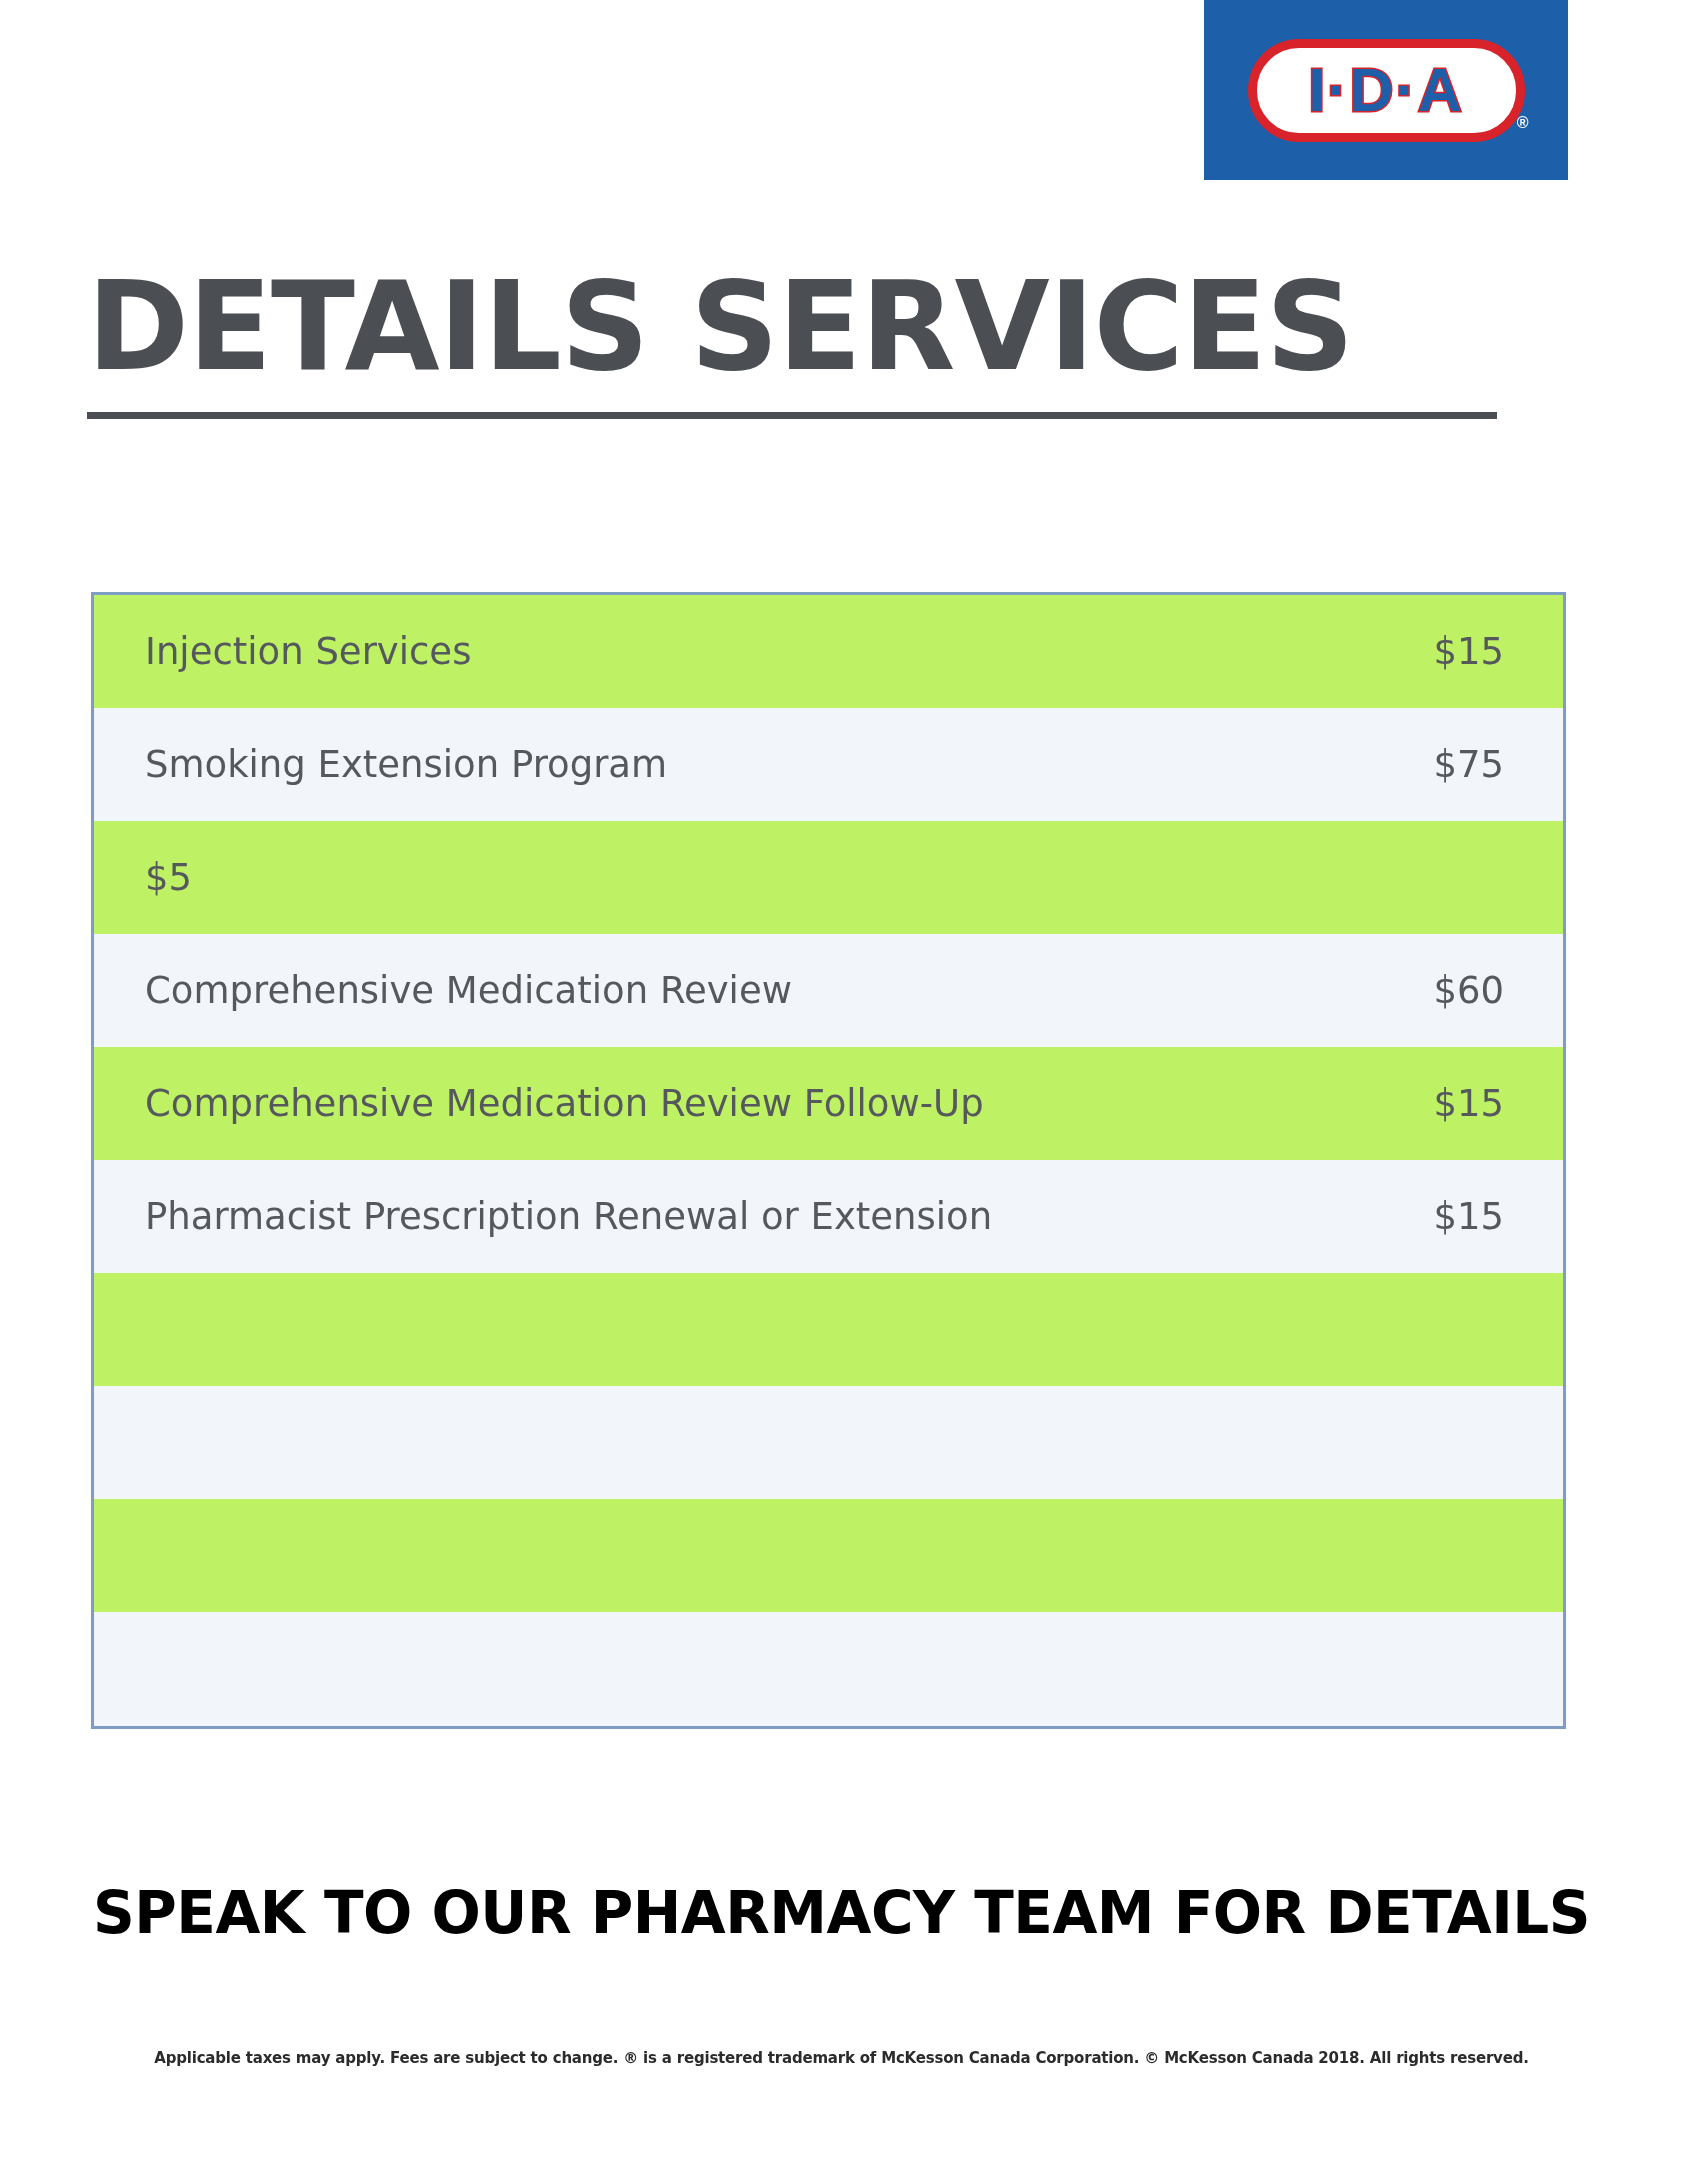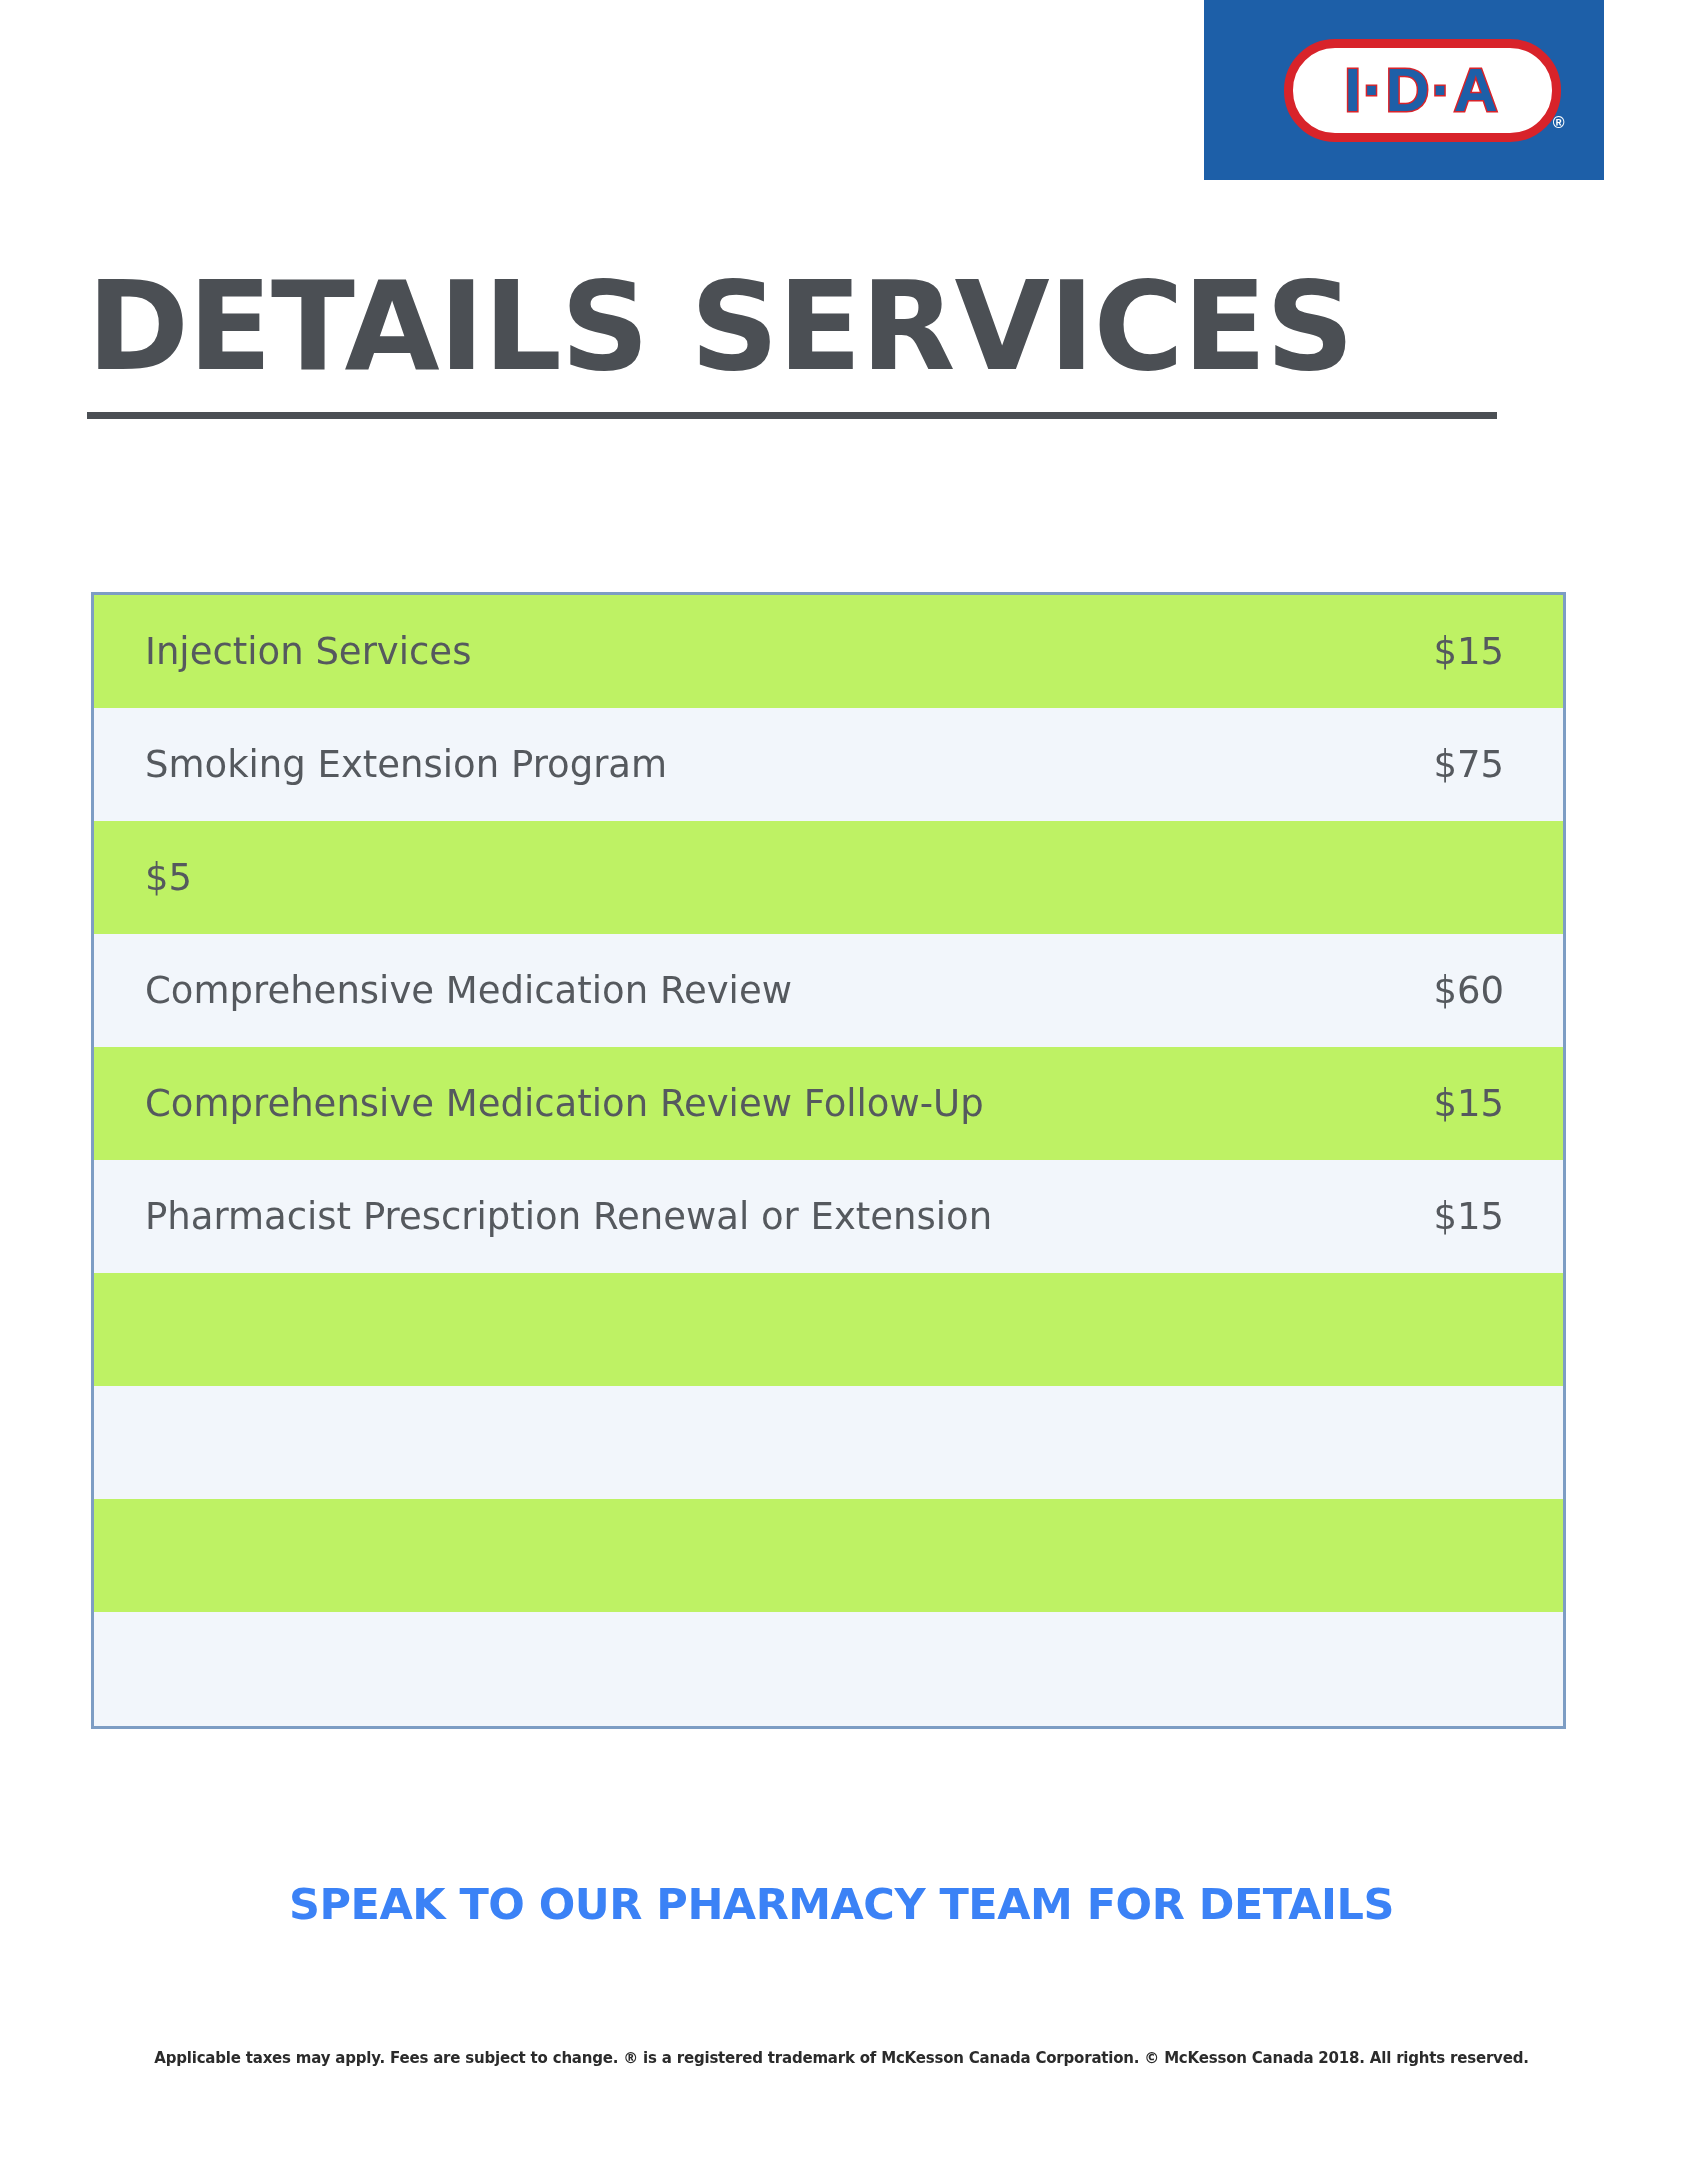--- a/index.html
+++ b/index.html
@@ -19,21 +19,20 @@
   .logo-box {
     position: absolute;
     top: 0;
     left: 1204px;
     width: 364px;
     height: 180px;
     background: #1d5fa8;
     display: flex;
     align-items: center;
     justify-content: center;
-    padding-left: 36px;
   }
   .logo-inner {
     position: relative;
     width: 297px;
     height: 119px;
     display: flex;
     align-items: center;
     justify-content: center;
   }
   .logo-oval {
@@ -132,22 +131,22 @@
 
   
   .cta {
     position: absolute;
     top: 1879px;
     left: 0;
     width: 1683px;
     text-align: center;
     font-family: "DejaVu Sans", sans-serif;
     font-weight: bold;
-    font-size: 43px;
-    color: #3b82f6;
+    font-size: 58px;
+    color: #000000;
     letter-spacing: -0.5px;
   }
   .disclaimer {
     position: absolute;
     top: 2049px;
     left: 0;
     width: 1683px;
     text-align: center;
     font-family: "DejaVu Sans", sans-serif;
     font-weight: bold;

